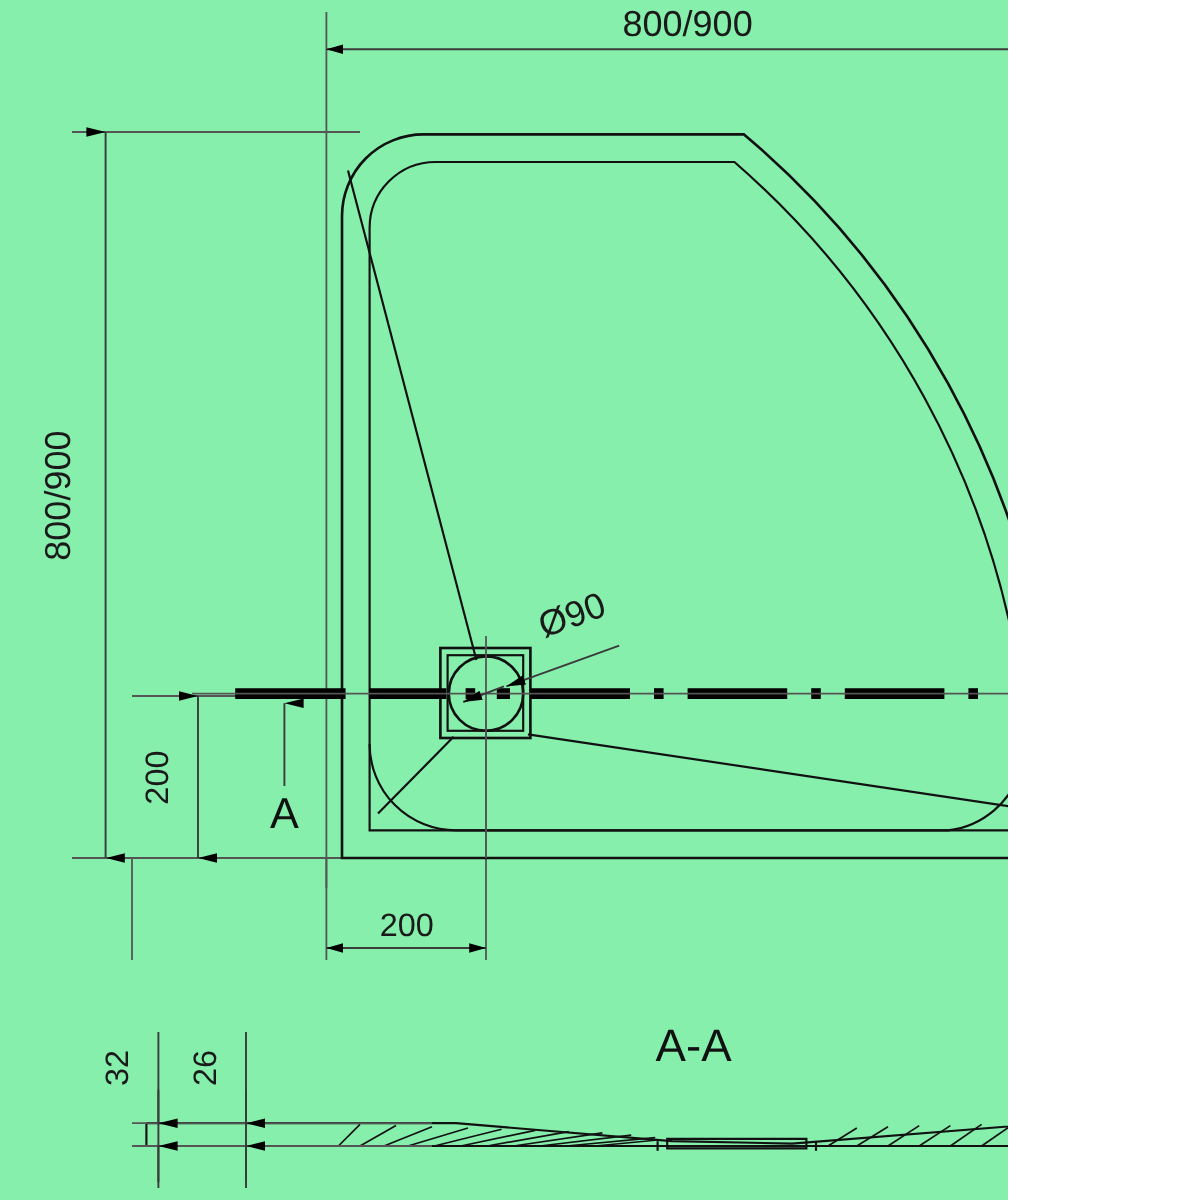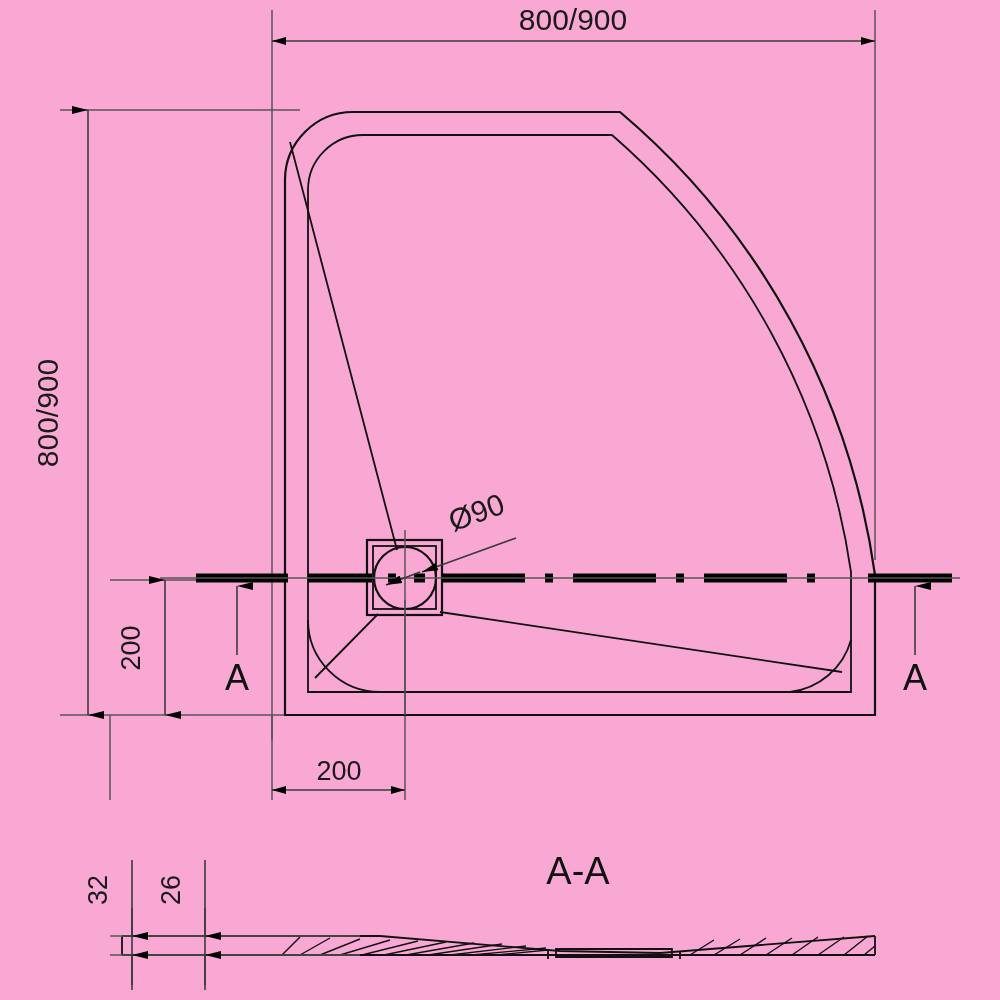--- a/index.html
+++ b/index.html
@@ -5,23 +5,23 @@
   html, body {
     margin: 0;
     padding: 0;
     background: #ffffff;
   }
   body {
     font-family: "Liberation Sans", sans-serif;
   }
   #drawing-root {
     position: relative;
-    width: 1000px;
+    width: 840px;
     height: 1000px;
-    background: #f9a8d4;
+    background: #86efac;
     overflow: hidden;
   }
   svg#technical-drawing {
     display: block;
     width: 1000px;
     height: 1000px;
   }
   .dim-text {
     font-family: "Liberation Sans", sans-serif;
     font-size: 30px;

